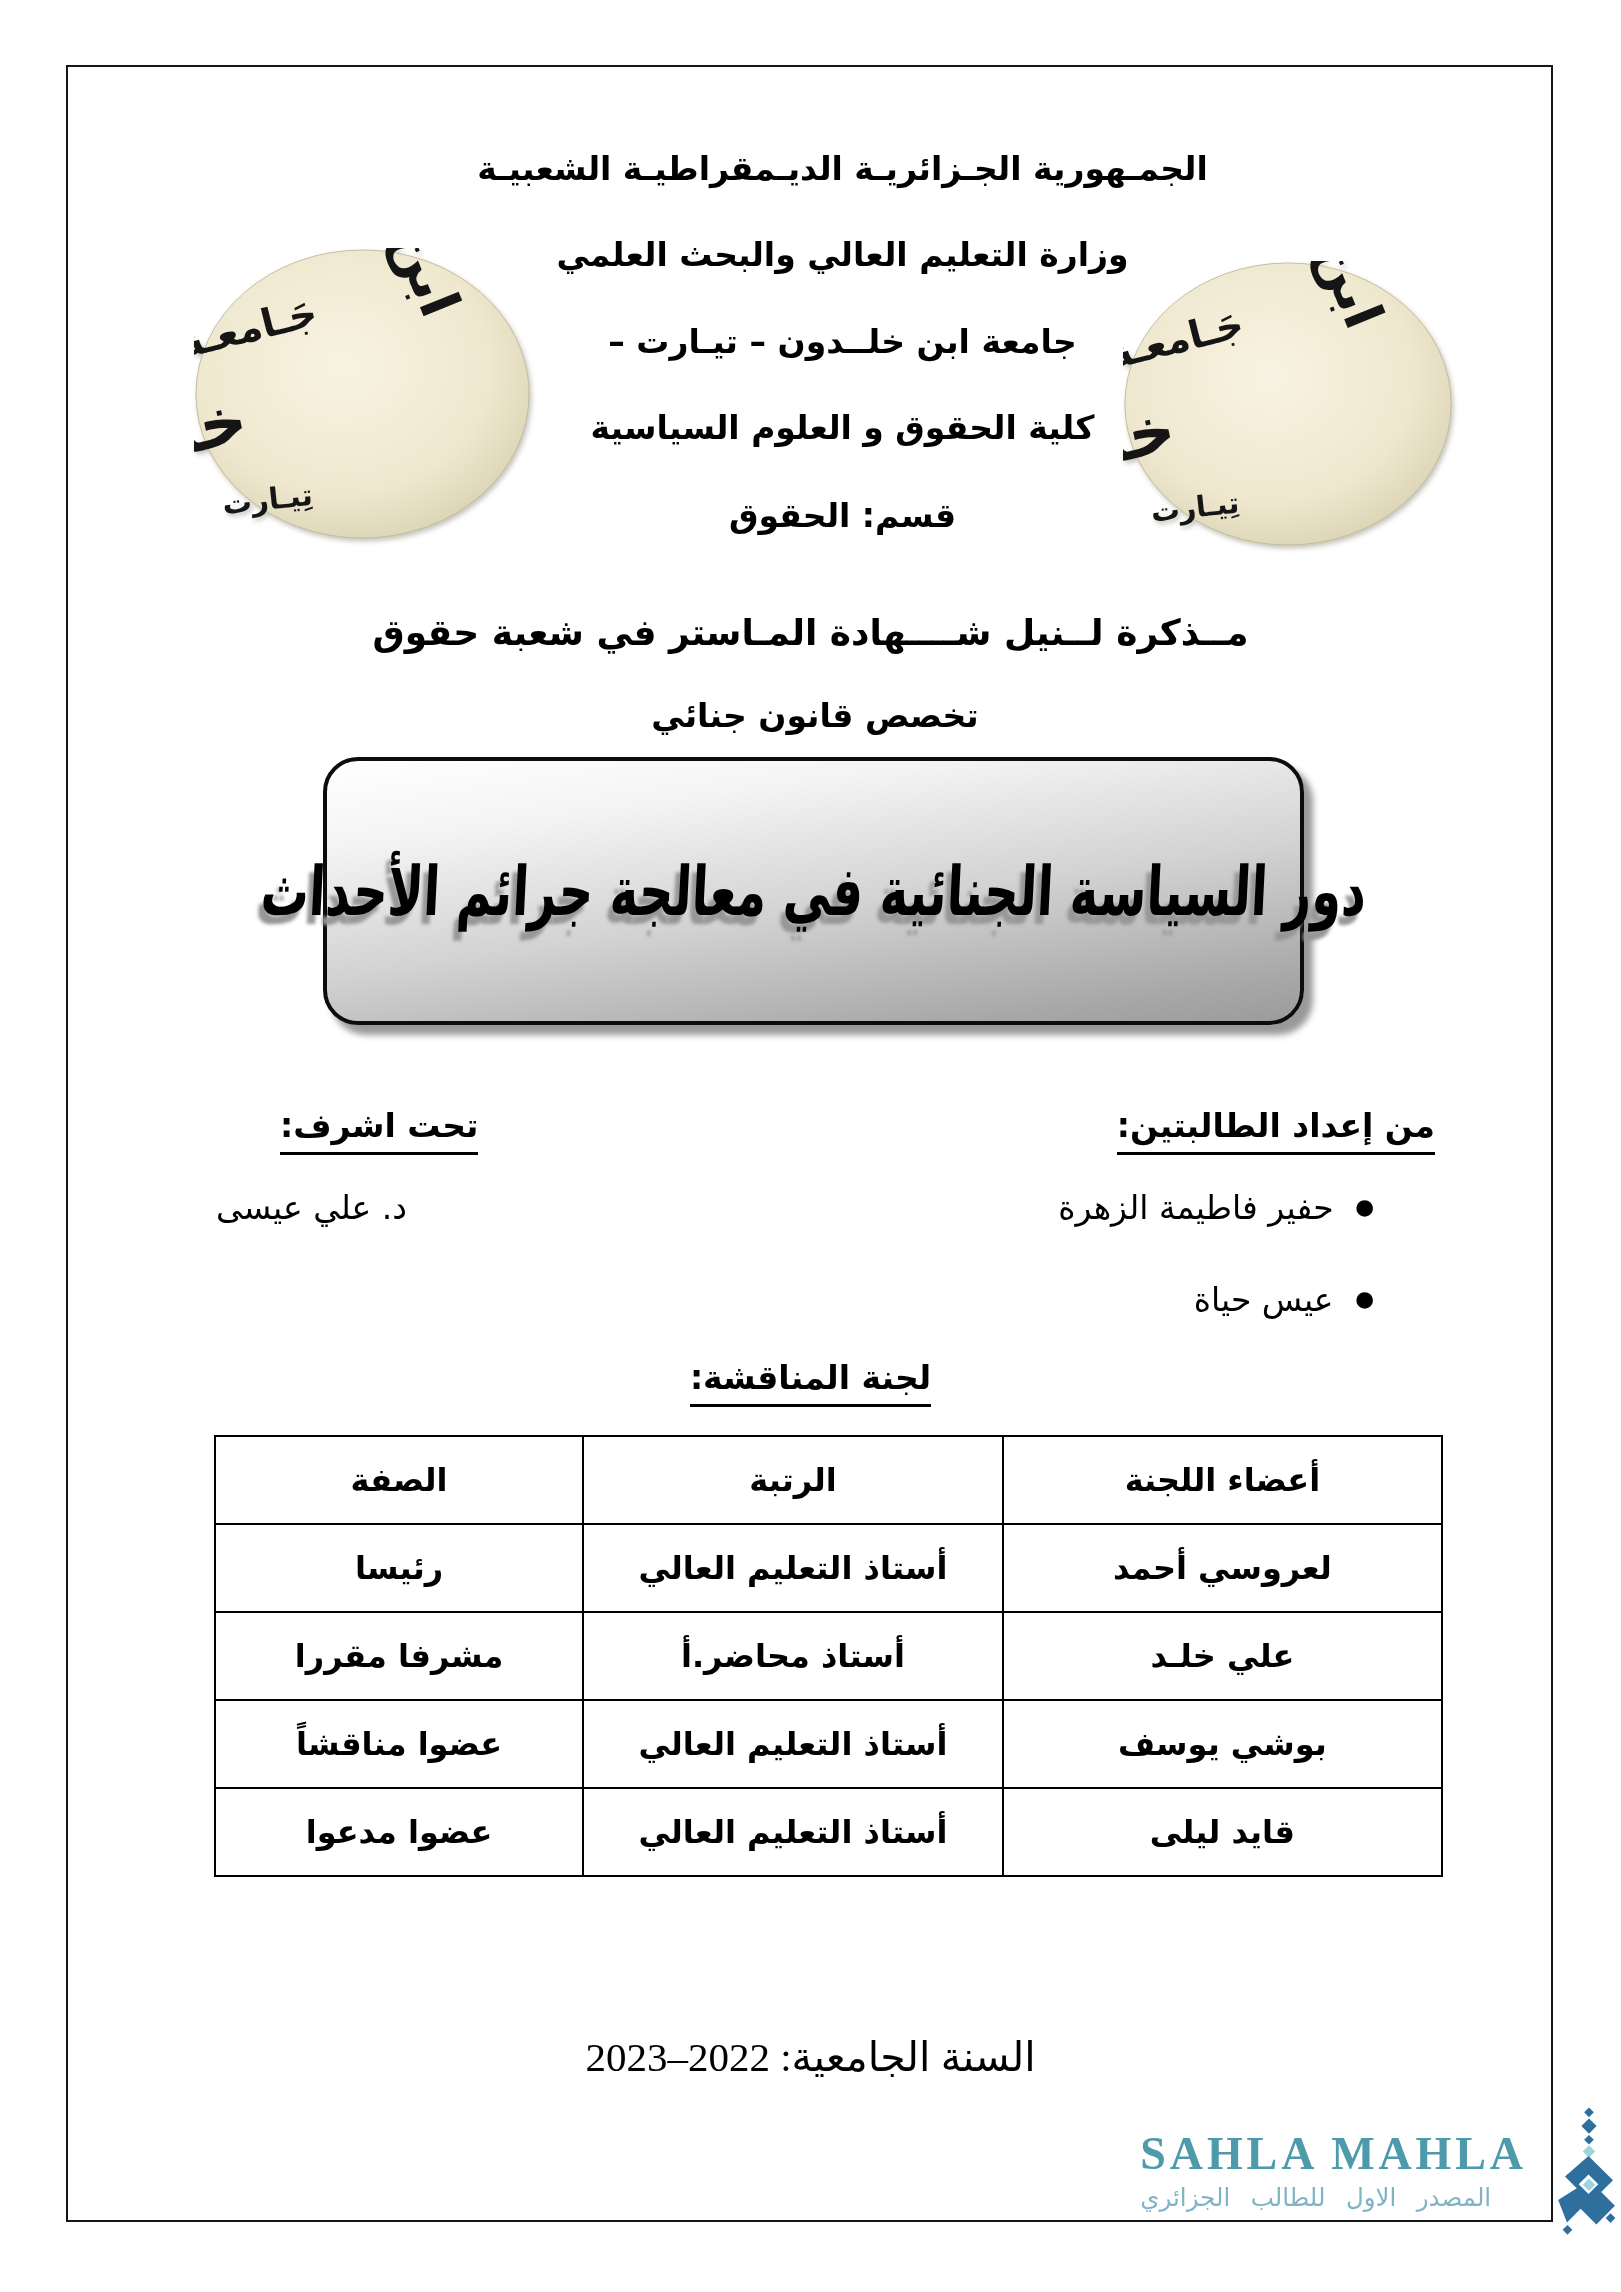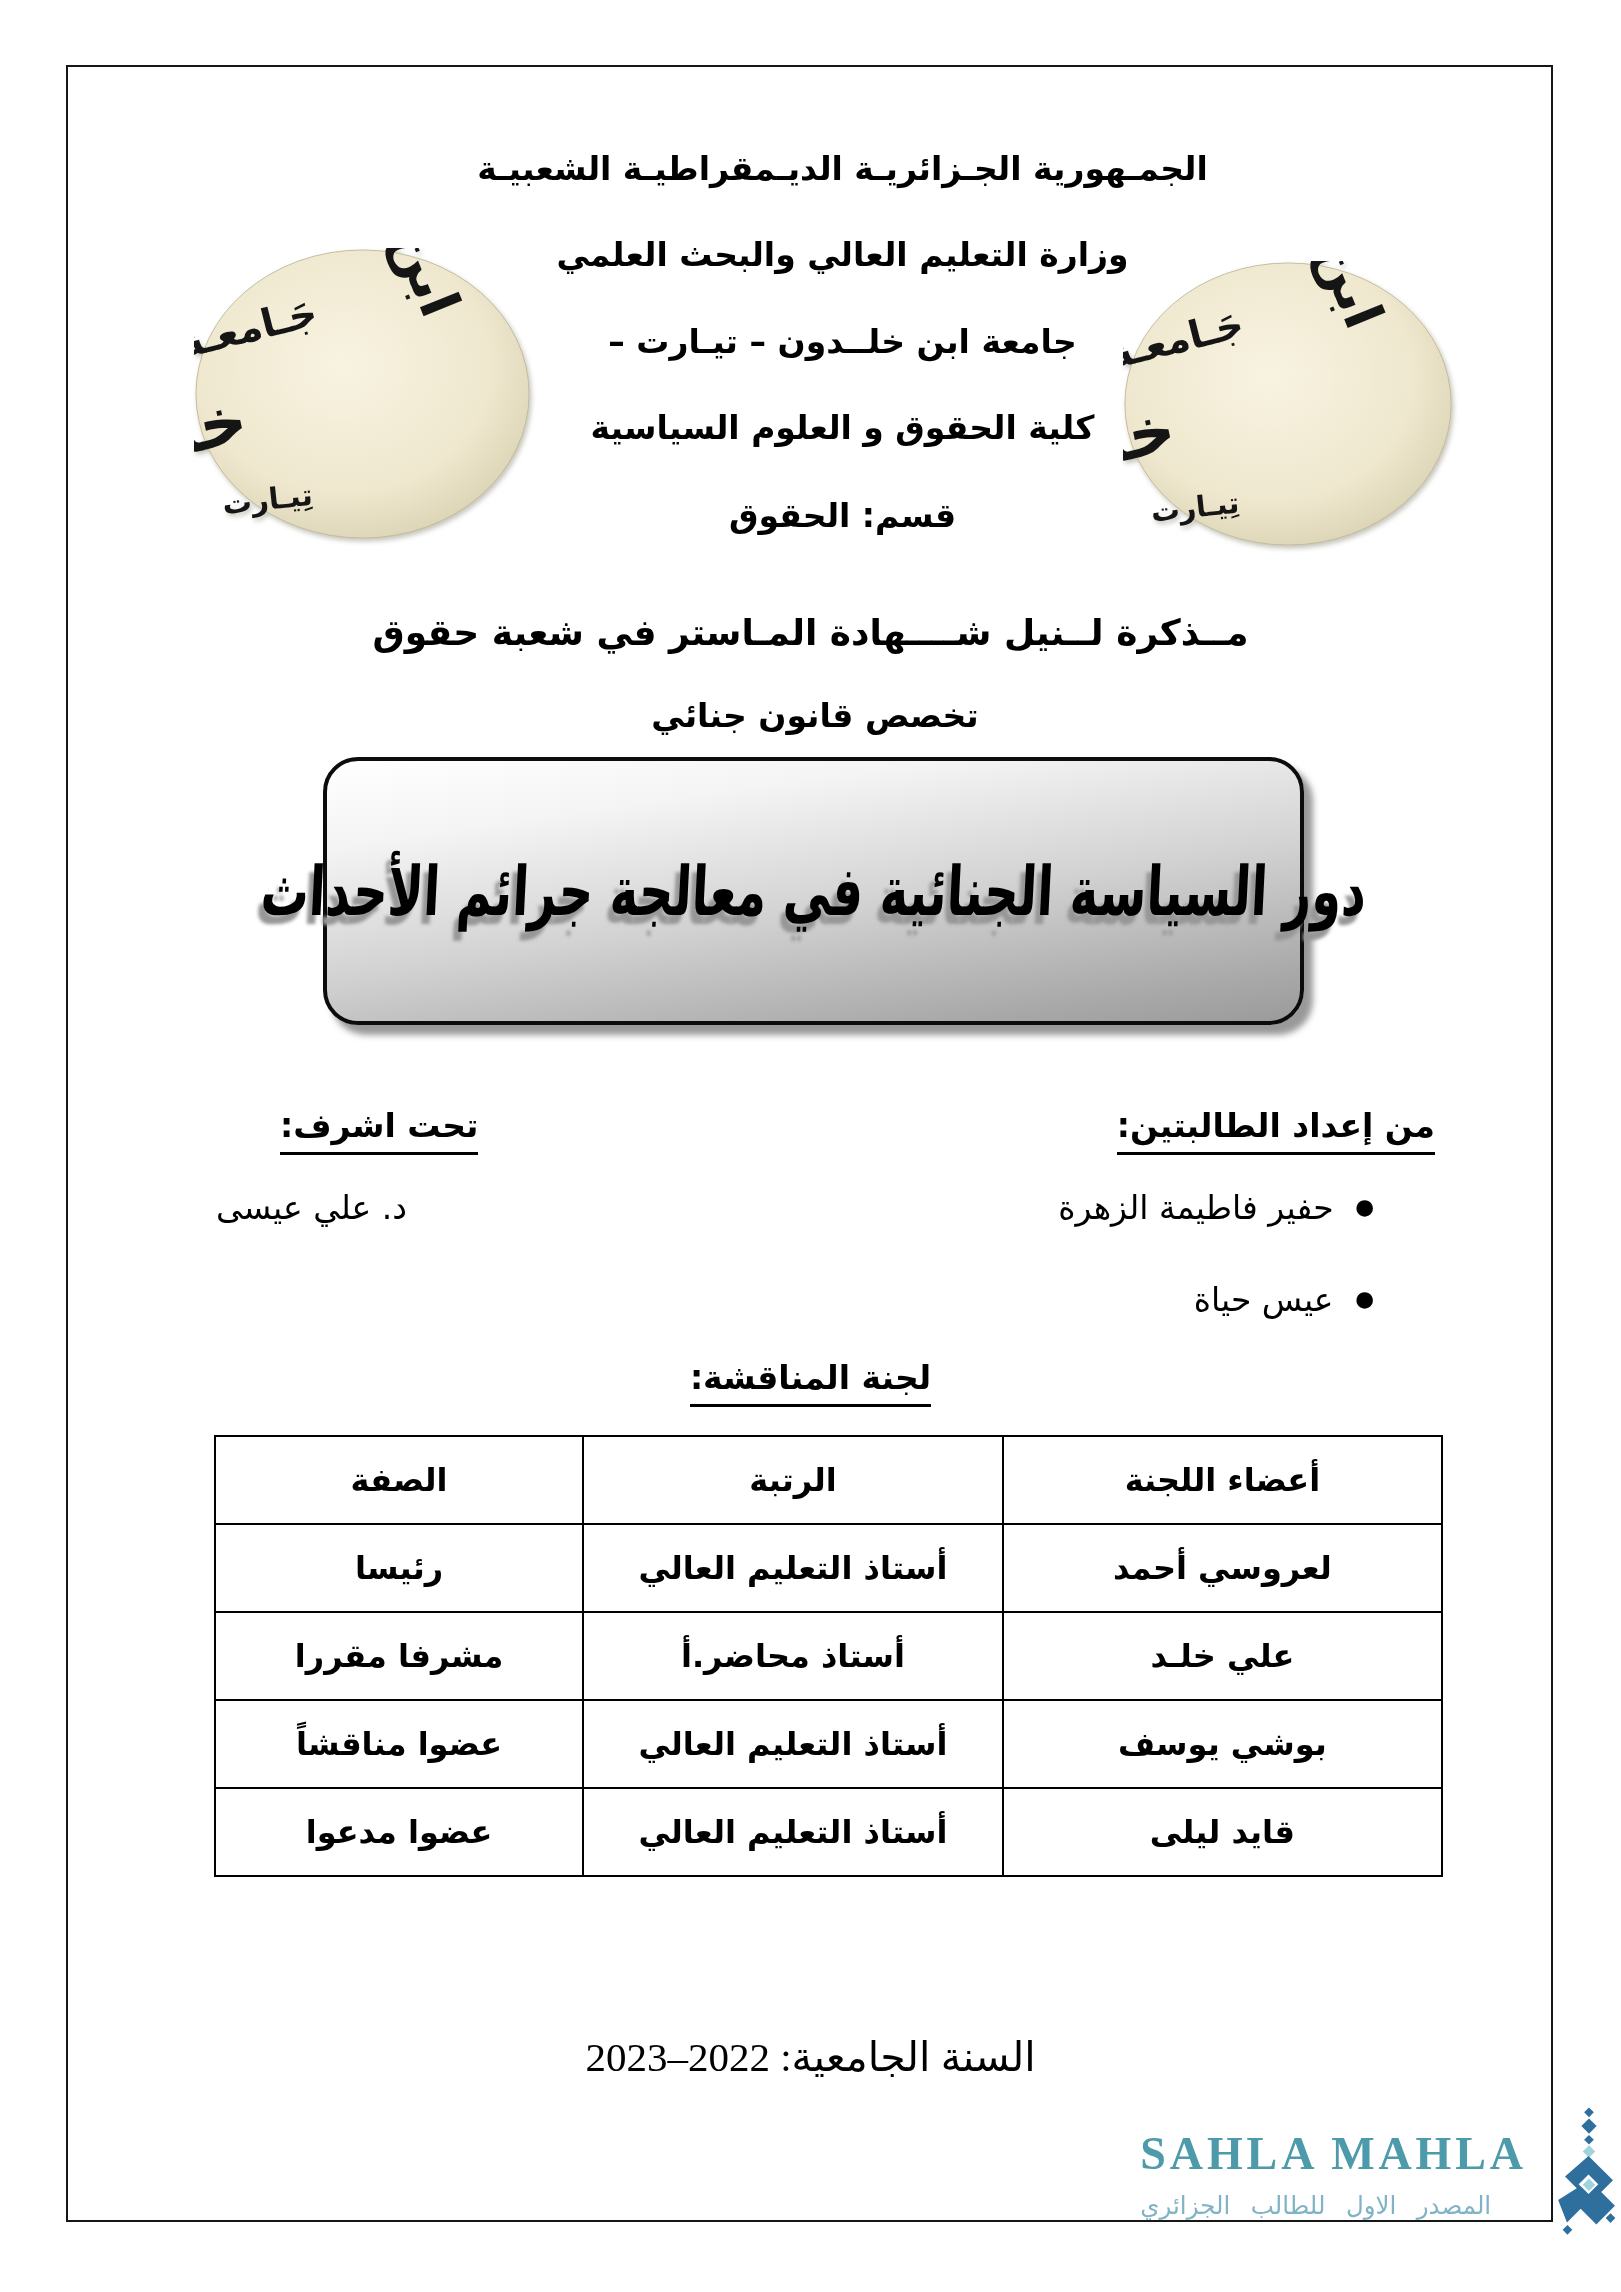--- a/index.html
+++ b/index.html
@@ -98,21 +98,21 @@
   }
   .sahla-brand{
     direction:ltr;
     font-family:"Liberation Serif","DejaVu Serif",serif;
     font-weight:bold;font-size:46px;letter-spacing:3.9px;
     color:var(--brand);
     display:block;
   }
   .sahla-tagline{
     font-size:24.5px;color:var(--tagline);
-    word-spacing:12.7px;display:block;margin-top:13px;
+    word-spacing:12.7px;display:block;margin-top:5px;
     font-weight:400;
   }
   .sahla-icon{position:absolute;left:1556px;top:2105px;width:65px;height:139px;}
   .sahla-icon svg{display:block}
 </style>
 </head>
 <body>
 
 <div class="page">
   <div class="frame"></div>

